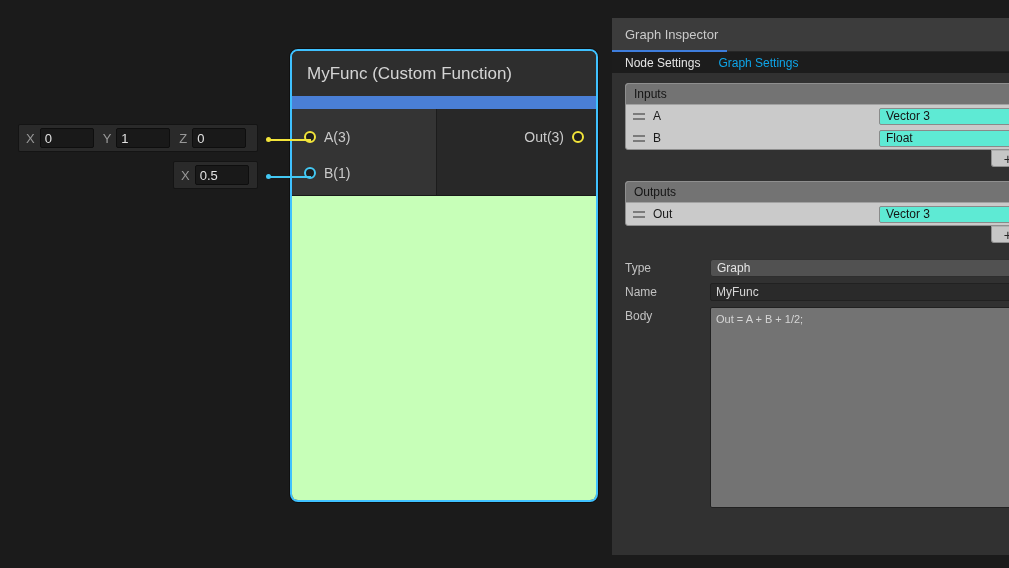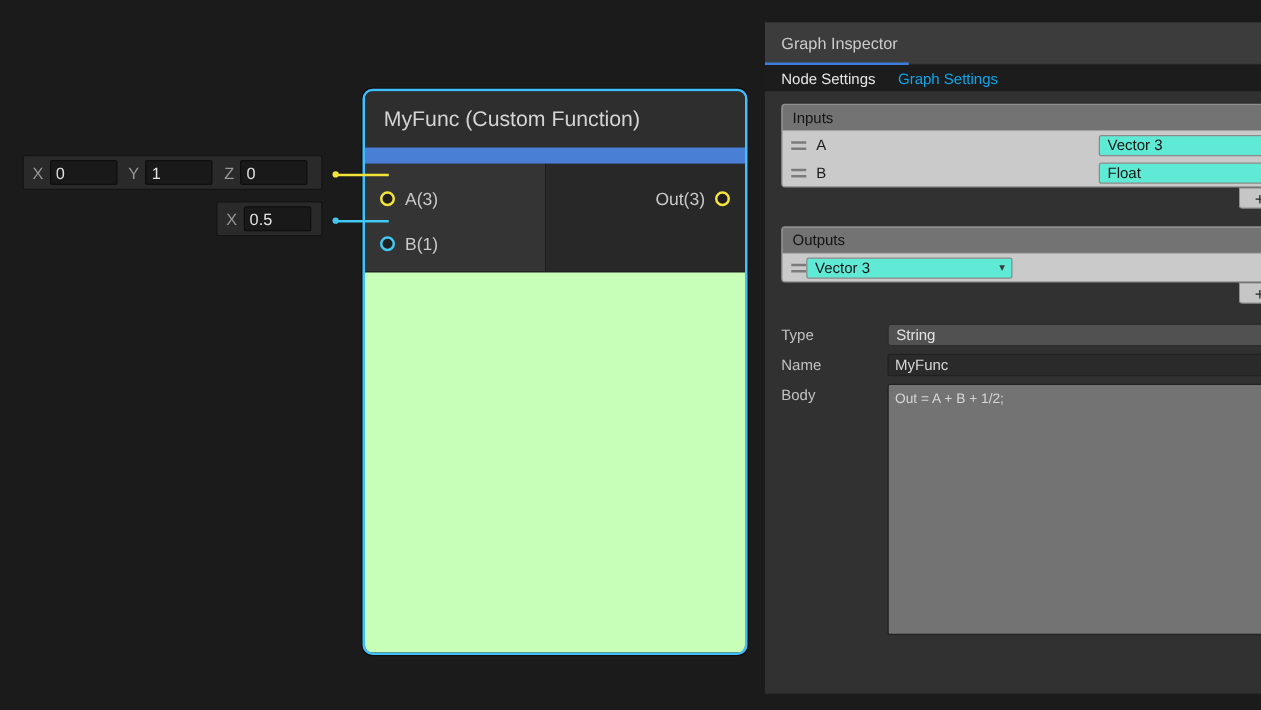--- a/index.html
+++ b/index.html
@@ -33,21 +33,21 @@
   .port-dot { position:absolute; width:5px; height:5px; border-radius:50%; z-index:7; }
   .dot-yellow { left:266px; top:137px; background:#f2e43a; }
   .dot-cyan   { left:266px; top:174px; background:#43c8f3; }
 
   .edge { position:absolute; height:2px; z-index:6; }
   .edge-a { left:269px; top:139px; width:42px; background:#f2e43a; }
   .edge-b { left:269px; top:176px; width:42px; background:#43c8f3; }
 
   
   .node {
-    position:absolute; left:290px; top:71px; width:308px; height:453px;
+    position:absolute; left:290px; top:49px; width:308px; height:453px;
     border:2px solid #3fc1ff; border-radius:8px; overflow:hidden;
     display:flex; flex-direction:column; background:#2d2d2d;
     box-shadow:0 0 0 1px #101010; z-index:5;
   }
   .node-title {
     height:45px; display:flex; align-items:center; padding:0 15px;
     color:#d4d4d4; font-size:17px; background:#2e2e2e; flex:none;
   }
   .node-accent { height:13px; background:#4a7fd6; flex:none; }
   .node-ports { height:87px; display:flex; flex:none; border-bottom:1px solid #191919; }
@@ -229,37 +229,38 @@
       <div class="footer-box">
         <span class="footer-btn">+</span>
         <span class="footer-btn">−</span>
       </div>
     </div>
 
     <div class="ulist">
       <div class="ulist-header">Outputs</div>
       <div class="ulist-row">
         <span class="handle"></span>
+        <span class="row-name">Out</span>
         <div class="dropdown-light">
           <span>Vector 3</span>
           <span class="dd-arrow">▾</span>
         </div>
       </div>
     </div>
     <div class="ulist-footer">
       <div class="footer-box">
         <span class="footer-btn">+</span>
         <span class="footer-btn">−</span>
       </div>
     </div>
 
     <div class="prop-row first">
       <span class="prop-label">Type</span>
       <div class="dropdown-dark">
-        <span>String</span>
+        <span>Graph</span>
         <span class="dd-arrow">▾</span>
       </div>
     </div>
 
     <div class="prop-row">
       <span class="prop-label">Name</span>
       <input class="text-field" value="MyFunc" style="">
     </div>
 
     <div class="prop-row">

